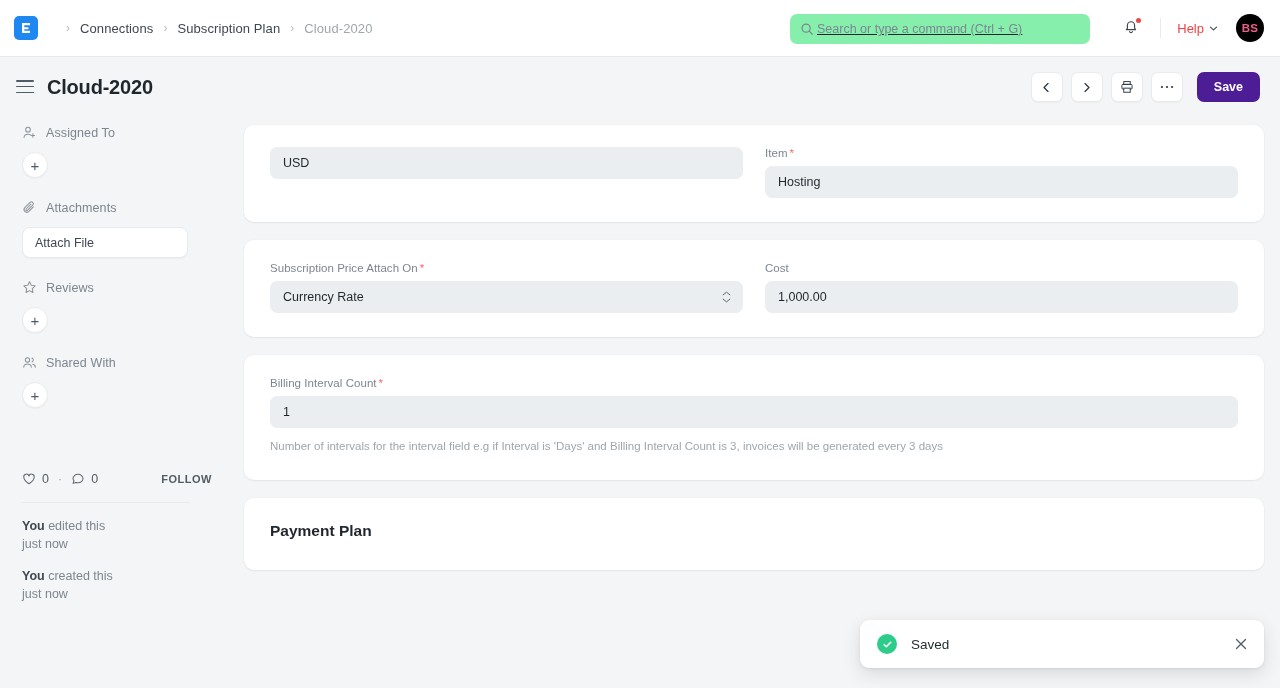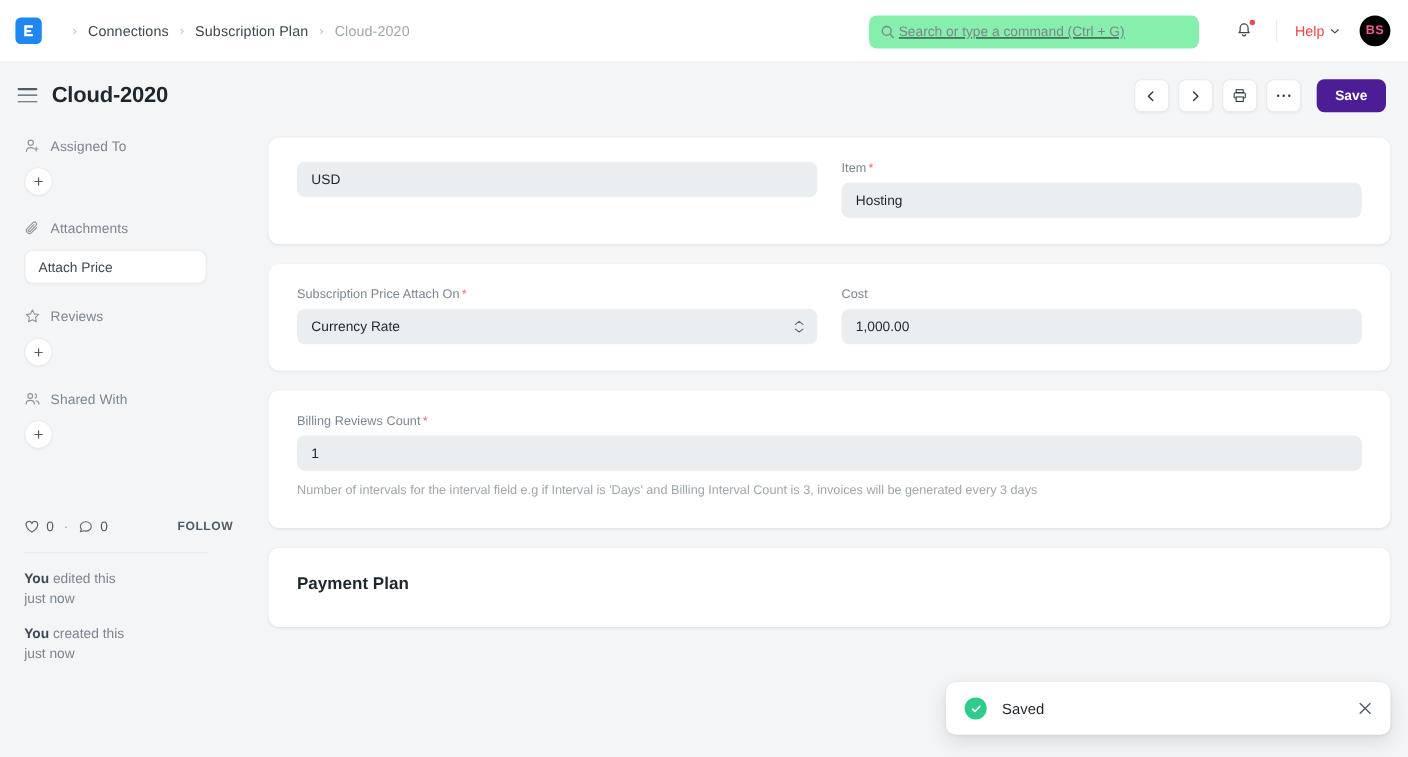--- a/index.html
+++ b/index.html
@@ -304,21 +304,21 @@
     <div class="side-block">
       <div class="side-head">
         <span style="display:flex">
           <svg width="15" height="15" viewBox="0 0 16 16" fill="none" aria-hidden="true">
             <path d="M12.1 7.3l-5 5a2.9 2.9 0 01-4.1-4.1l5.6-5.6a1.95 1.95 0 012.8 2.8l-5.6 5.6a.98.98 0 01-1.4-1.4l5.1-5.1" stroke="#8d959c" stroke-width="1.1" stroke-linecap="round" stroke-linejoin="round"></path>
           </svg>
         </span>
         <span class="lbl">Attachments</span>
       </div>
       <div class="attach-btn">
-        <span>Attach Price</span>
+        <span>Attach File</span>
         <span class="pl" style="font-size:0">plus-icon</span>
       </div>
     </div>
 
     <div class="side-block">
       <div class="side-head">
         <span style="display:flex">
           <svg width="15" height="15" viewBox="0 0 16 16" fill="none" aria-hidden="true">
             <path d="M8 1.9l1.85 3.75 4.15.6-3 2.93.7 4.12L8 11.35l-3.7 1.95.7-4.12-3-2.93 4.15-.6z" stroke="#8d959c" stroke-width="1.1" stroke-linejoin="round"></path>
           </svg>
@@ -418,21 +418,21 @@
           <div class="fctrl">
             <span>1,000.00</span>
           </div>
         </div>
       </div>
     </div>
 
     <div class="card fields">
       <div class="grid2">
         <div class="col">
-          <label class="flabel"><span>Billing Reviews Count</span><span class="req">*</span></label>
+          <label class="flabel"><span>Billing Interval Count</span><span class="req">*</span></label>
           <div class="fctrl">
             <span>1</span>
           </div>
           <div class="help-text">Number of intervals for the interval field e.g if Interval is 'Days' and Billing Interval Count is 3, invoices will be generated every 3 days</div>
         </div>
       </div>
     </div>
 
     <div class="card payment">
       <div class="sec-title">Payment Plan</div>

